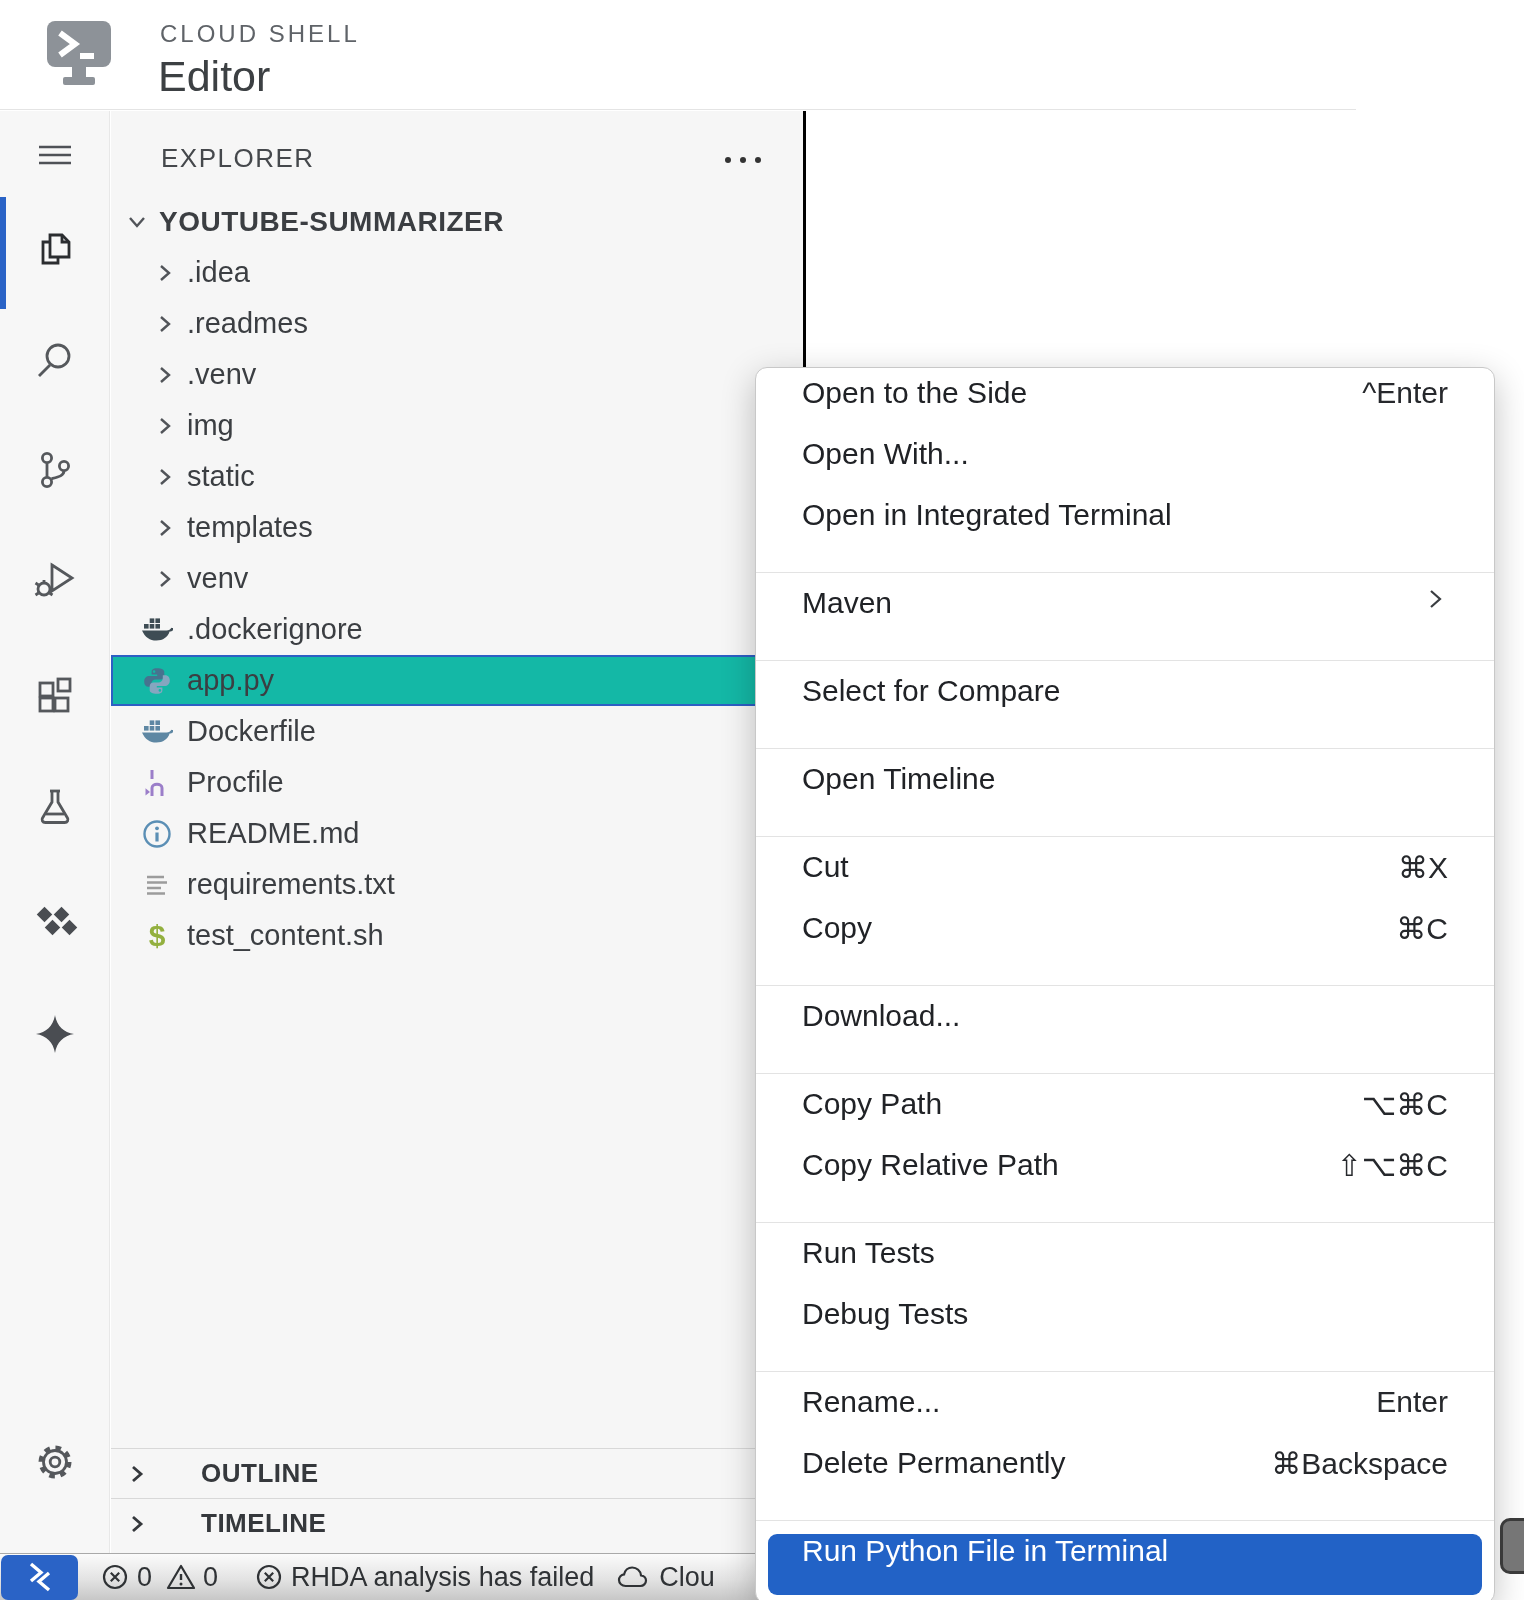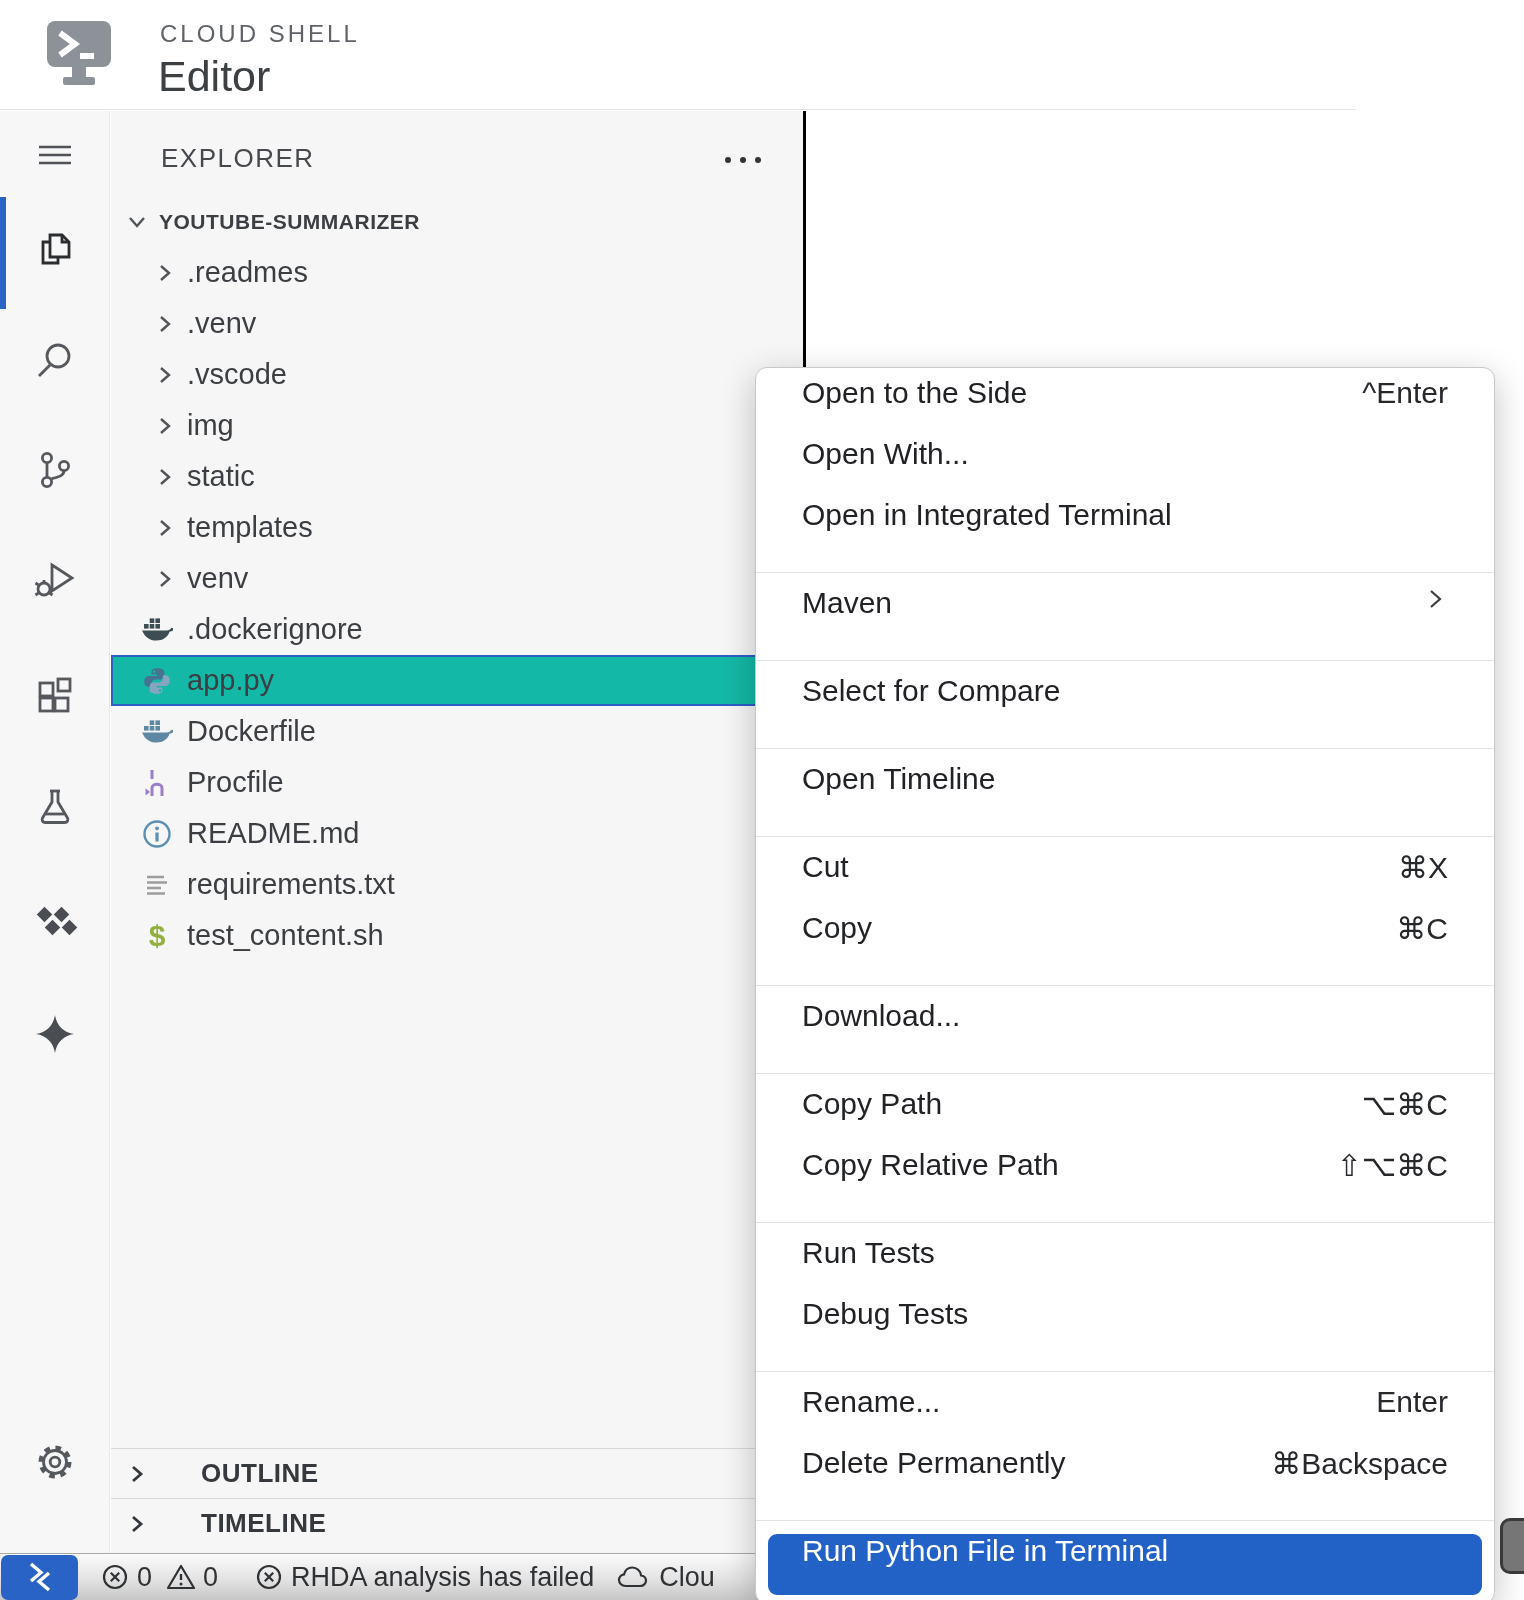--- a/index.html
+++ b/index.html
@@ -21,21 +21,21 @@
   .ai{position:absolute;left:31px;width:48px;height:48px;cursor:pointer;}
   .active-ind{position:absolute;left:0;top:86px;width:6px;height:112px;background:#2a63c6;}
 
   
   .explorer{position:absolute;left:111px;top:111px;width:695px;bottom:47px;background:#f6f6f6;
             border-right:3px solid #000000;box-sizing:border-box;}
   .exp-head{position:absolute;top:32px;left:50px;font-size:26px;color:#45484c;letter-spacing:1.5px;}
   .more-dots{position:absolute;top:36px;right:36px;width:46px;height:26px;cursor:pointer;}
   .tree{position:absolute;top:85px;left:0;right:0;}
   .trow{height:51px;display:flex;align-items:center;font-size:29px;color:#3b3e42;cursor:pointer;box-sizing:border-box;}
-  .trow.root{padding-left:12px;font-weight:bold;font-size:21px;letter-spacing:.5px;}
+  .trow.root{padding-left:12px;font-weight:bold;font-size:28px;letter-spacing:.5px;}
   .trow.folder{padding-left:40px;}
   .trow.file{padding-left:30px;}
   .tchev{width:28px;height:28px;flex:0 0 28px;margin-right:8px;}
   .ficon{width:32px;height:32px;flex:0 0 32px;margin-right:14px;display:flex;align-items:center;justify-content:center;}
   .glyph-shell{font-weight:bold;font-size:30px;color:#93b03f;line-height:32px;}
   .trow.selected{background:#14b8a6;box-shadow:inset 0 0 0 2px #2d5fc4;}
   .sect{position:absolute;left:0;right:0;height:50px;border-top:1px solid #d8d8d8;display:flex;
         align-items:center;padding-left:12px;font-weight:bold;font-size:26px;color:#35383c;
         letter-spacing:.5px;cursor:pointer;box-sizing:border-box;gap:44px;}
   .sect .tchev{margin-right:6px;}
@@ -183,33 +183,33 @@
         <svg class="tchev" viewBox="0 0 28 28">
             <polyline points="7,10 14,18 21,10" fill="none" stroke="#515459" stroke-width="2.4"></polyline>
           </svg>
         <span>YOUTUBE-SUMMARIZER</span>
       </div>
 
       <div class="trow folder">
         <svg class="tchev" viewBox="0 0 28 28">
             <polyline points="10,7 18,14 10,21" fill="none" stroke="#515459" stroke-width="2.4"></polyline>
           </svg>
+        <span>.idea</span>
+      </div>
+      <div class="trow folder">
+        <svg class="tchev" viewBox="0 0 28 28">
+            <polyline points="10,7 18,14 10,21" fill="none" stroke="#515459" stroke-width="2.4"></polyline>
+          </svg>
         <span>.readmes</span>
       </div>
       <div class="trow folder">
         <svg class="tchev" viewBox="0 0 28 28">
             <polyline points="10,7 18,14 10,21" fill="none" stroke="#515459" stroke-width="2.4"></polyline>
           </svg>
         <span>.venv</span>
-      </div>
-      <div class="trow folder">
-        <svg class="tchev" viewBox="0 0 28 28">
-            <polyline points="10,7 18,14 10,21" fill="none" stroke="#515459" stroke-width="2.4"></polyline>
-          </svg>
-        <span>.vscode</span>
       </div>
       <div class="trow folder">
         <svg class="tchev" viewBox="0 0 28 28">
             <polyline points="10,7 18,14 10,21" fill="none" stroke="#515459" stroke-width="2.4"></polyline>
           </svg>
         <span>img</span>
       </div>
       <div class="trow folder">
         <svg class="tchev" viewBox="0 0 28 28">
             <polyline points="10,7 18,14 10,21" fill="none" stroke="#515459" stroke-width="2.4"></polyline>

